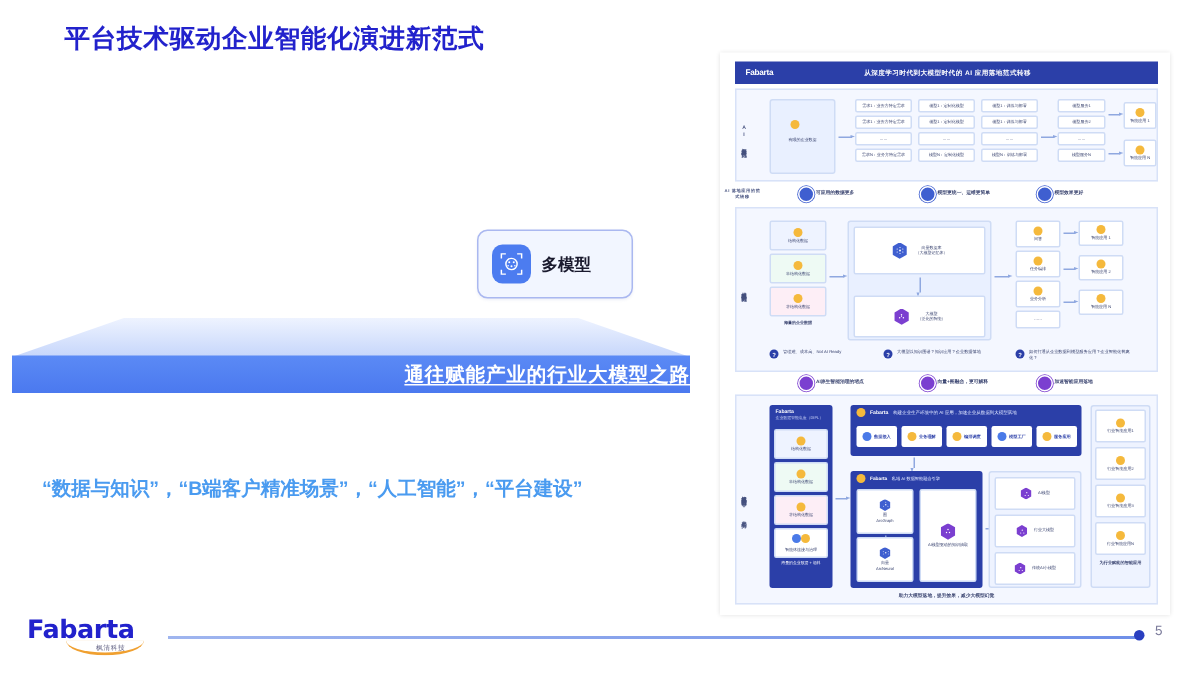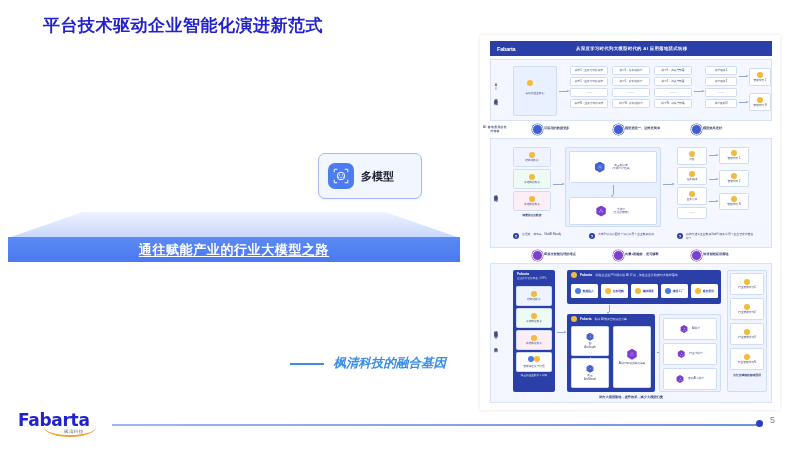--- a/index.html
+++ b/index.html
@@ -42,21 +42,21 @@
 
   
   .platform{
     position:absolute;left:8px;top:212px;width:452px;height:26px;
     background:linear-gradient(180deg,#eef3ff 0%,#c6d6fb 100%);
     clip-path:polygon(16.5% 0%, 83.5% 0%, 100% 100%, 0% 100%);
   }
   .banner{
     position:absolute;left:8px;top:237px;width:452px;height:25px;
     background:linear-gradient(180deg,#5b8af5 0%,#4b79ef 100%);
-    display:flex;align-items:center;justify-content:center;
+    display:flex;align-items:center;justify-content:flex-end;
   }
   .banner span{
     font-size:13px;font-weight:bold;color:#ffffff;letter-spacing:.6px;
     text-decoration:underline;text-underline-offset:2px;
   }
 
   
   .quote{
     position:absolute;left:28px;top:316px;width:418px;
     font-size:13px;line-height:1.55;color:#4a9bf0;font-weight:600;
@@ -226,23 +226,21 @@
         </svg>
       </span>
       <span class="lbl">多模型</span>
     </div>
 
     <div class="platform"></div>
     <div class="banner">
       <span>通往赋能产业的行业大模型之路</span>
     </div>
 
-    <div class="attrib">
-      <span class="dash"></span><span>枫清科技的融合基因</span>
-    </div>
+    <div class="quote">“数据与知识”，“B端客户精准场景”，“人工智能”，“平台建设”</div>
   </div>
 
   <div class="logo">
     <div class="wordmark">Fabarta</div>
     <div class="swoosh"></div>
     <div class="sub">枫清科技</div>
   </div>
   <div class="footline"></div>
   <div class="footdot"></div>
   <div class="pagenum">5</div>

